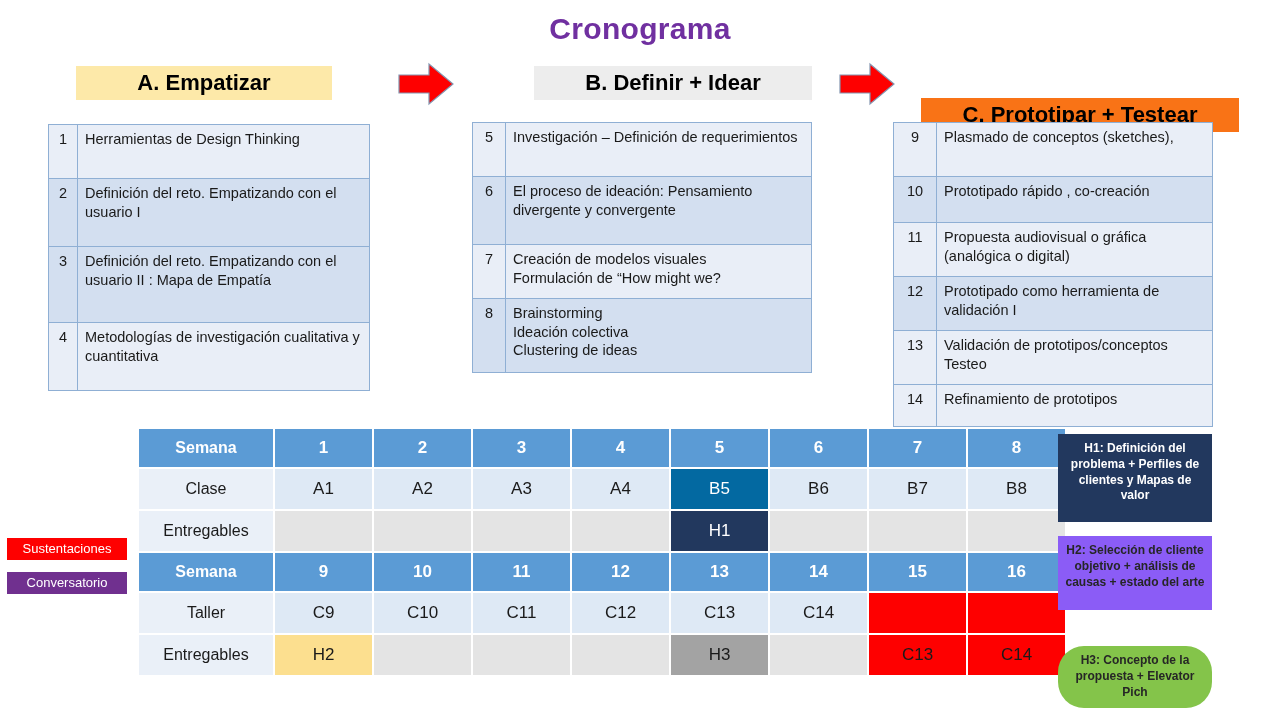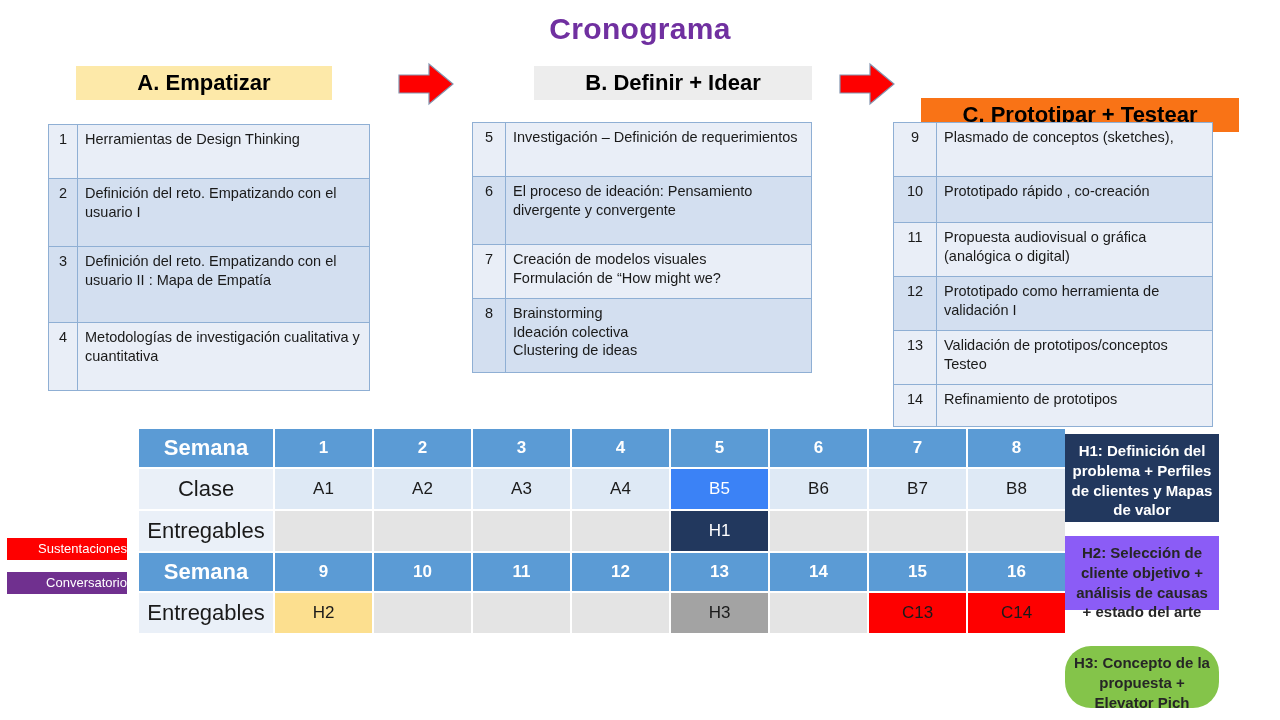--- a/index.html
+++ b/index.html
@@ -113,64 +113,63 @@
   #schedule td {
     width: 95px;
     height: 38px;
     text-align: center;
     vertical-align: middle;
     font-size: 17px;
     color: #1a1a1a;
   }
   #schedule td.label {
     width: 132px;
-    font-size: 22px;
+    font-size: 16px;
   }
   #schedule tr.week-row td {
     background: #5B9BD5;
     color: #ffffff;
     font-weight: bold;
     height: 36px;
   }
   #schedule tr.week-row td.label { font-weight: bold; }
   #schedule td.c-clase    { background: #DEE9F5; margin-left: 18px; }
   #schedule td.c-empty    { background: #E4E4E4; }
   #schedule td.c-labelrow { background: #EAF0F8; }
-  #schedule td.c-purple   { background: #3b82f6; color: #ffffff; }
+  #schedule td.c-purple   { background: #0369a1; color: #ffffff; }
   #schedule td.c-navy     { background: #22385E; color: #ffffff; }
   #schedule td.c-yellow   { background: #FCDF8F; }
   #schedule td.c-green    { background: #a3a3a3; text-align: center; }
   #schedule td.c-red      { background: #FE0000; }
 
   
   .legend-left {
     position: absolute;
     left: 7px;
     width: 120px;
     height: 22px;
     line-height: 22px;
-    text-align: right;
+    text-align: center;
     font-size: 13px;
     color: #ffffff;
   }
   #legend-sustentaciones { top: 538px; background: #FE0000; }
   #legend-conversatorio  { top: 572px; background: #70308F; }
 
   
   .hito-note {
     position: absolute;
     left: 1058px;
     width: 154px;
     text-align: center;
-    font-size: 15px;
+    font-size: 12px;
     font-weight: bold;
     line-height: 1.32;
     padding: 7px 6px;
     box-sizing: border-box;
-    margin-left: 7px;
   }
   #note-h1 { top: 434px; height: 88px; background: #22385E; color: #ffffff; }
   #note-h2 { top: 536px; height: 74px; background: #8b5cf6; color: #262626; }
   #note-h3 { top: 646px; height: 62px; background: #84C44A; color: #262626; border-radius: 26px; }
 </style>
 </head>
 <body>
 
 <div id="page-title">Cronograma</div>
 
@@ -307,20 +306,31 @@
     <td>9</td>
     <td>10</td>
     <td>11</td>
     <td>12</td>
     <td>13</td>
     <td>14</td>
     <td>15</td>
     <td>16</td>
   </tr>
 
+  <tr>
+    <td class="label c-labelrow">Taller</td>
+    <td class="c-clase">C9</td>
+    <td class="c-clase">C10</td>
+    <td class="c-clase">C11</td>
+    <td class="c-clase">C12</td>
+    <td class="c-clase">C13</td>
+    <td class="c-clase">C14</td>
+    <td class="c-red"></td>
+    <td class="c-red"></td>
+  </tr>
 
   <tr>
     <td class="label c-labelrow">Entregables</td>
     <td class="c-yellow">H2</td>
     <td class="c-empty"></td>
     <td class="c-empty"></td>
     <td class="c-empty"></td>
     <td class="c-green">H3</td>
     <td class="c-empty"></td>
     <td class="c-red">C13</td>

